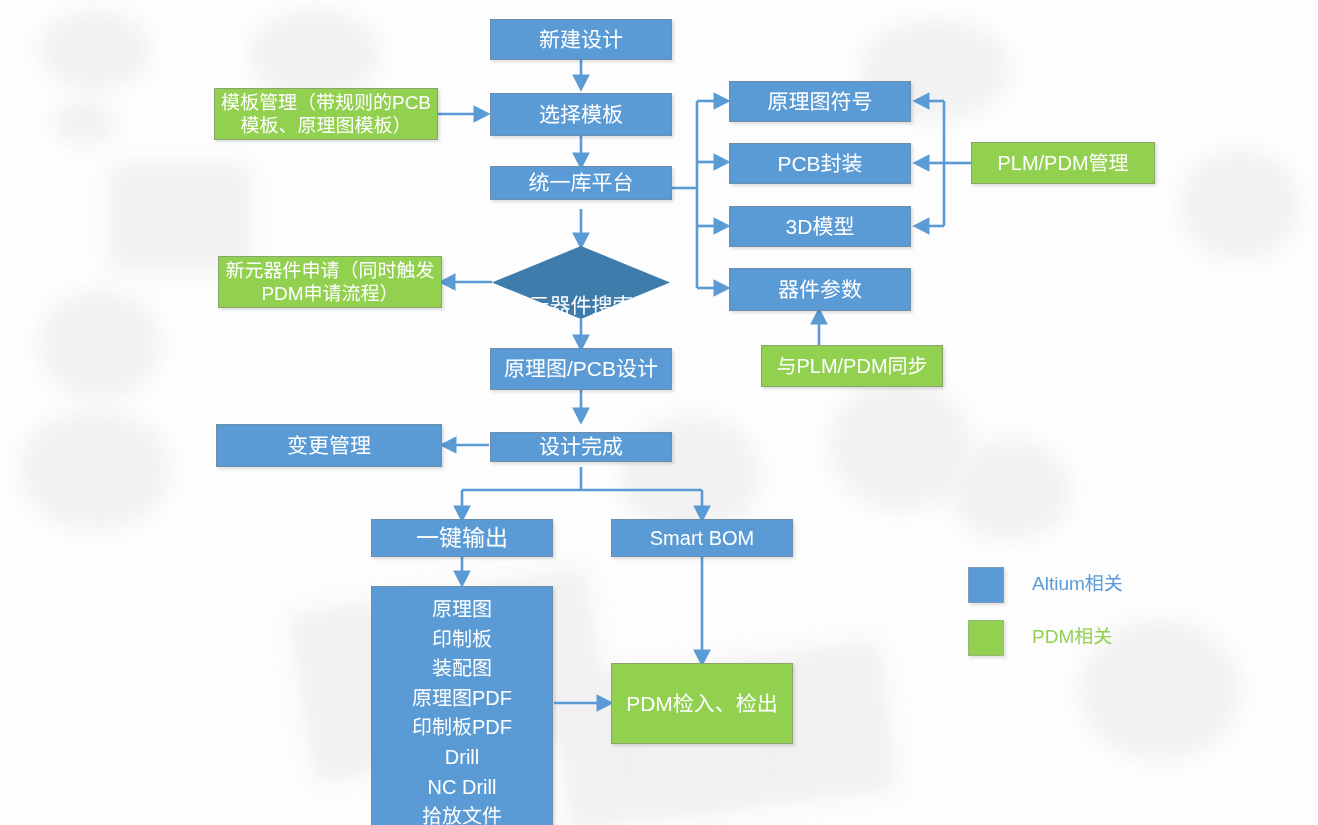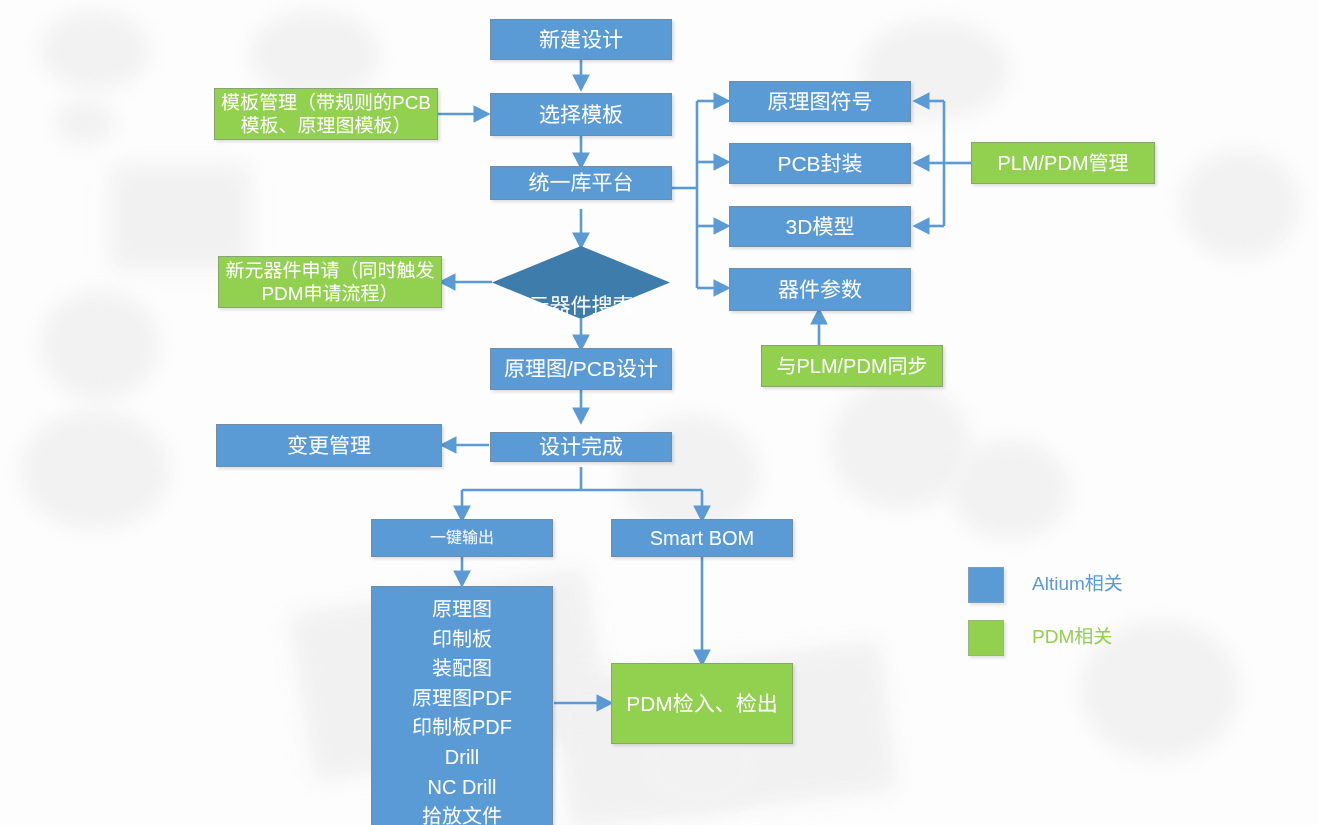--- a/index.html
+++ b/index.html
@@ -213,21 +213,21 @@
     <div class="dshape"></div>
     <div class="dtext" style="font-size:21px;">元器件搜索</div>
   </div>
 
   <div class="node blue" style="left:490px; top:348px; width:182px; height:42px; font-size:21px;">原理图/PCB设计</div>
 
   <div class="node blue" style="left:216px; top:424px; width:226px; height:43px; font-size:21px;">变更管理</div>
 
   <div class="node blue" style="left:490px; top:424px; width:182px; height:30px; font-size:21px;margin-top:8px;">设计完成</div>
 
-  <div class="node blue" style="left:371px; top:519px; width:182px; height:38px; font-size:16px;">一键输出</div>
+  <div class="node blue" style="left:371px; top:519px; width:182px; height:38px; font-size:23px;">一键输出</div>
 
   <div class="node blue" style="left:611px; top:519px; width:182px; height:38px; font-size:20px;">Smart BOM</div>
 
   <div class="olist" id="output-list" style="left:371px; top:586px; width:182px; height:244px;">
       <div>原理图</div>
       <div>印制板</div>
       <div>装配图</div>
       <div>原理图PDF</div>
       <div>印制板PDF</div>
       <div>Drill</div>

